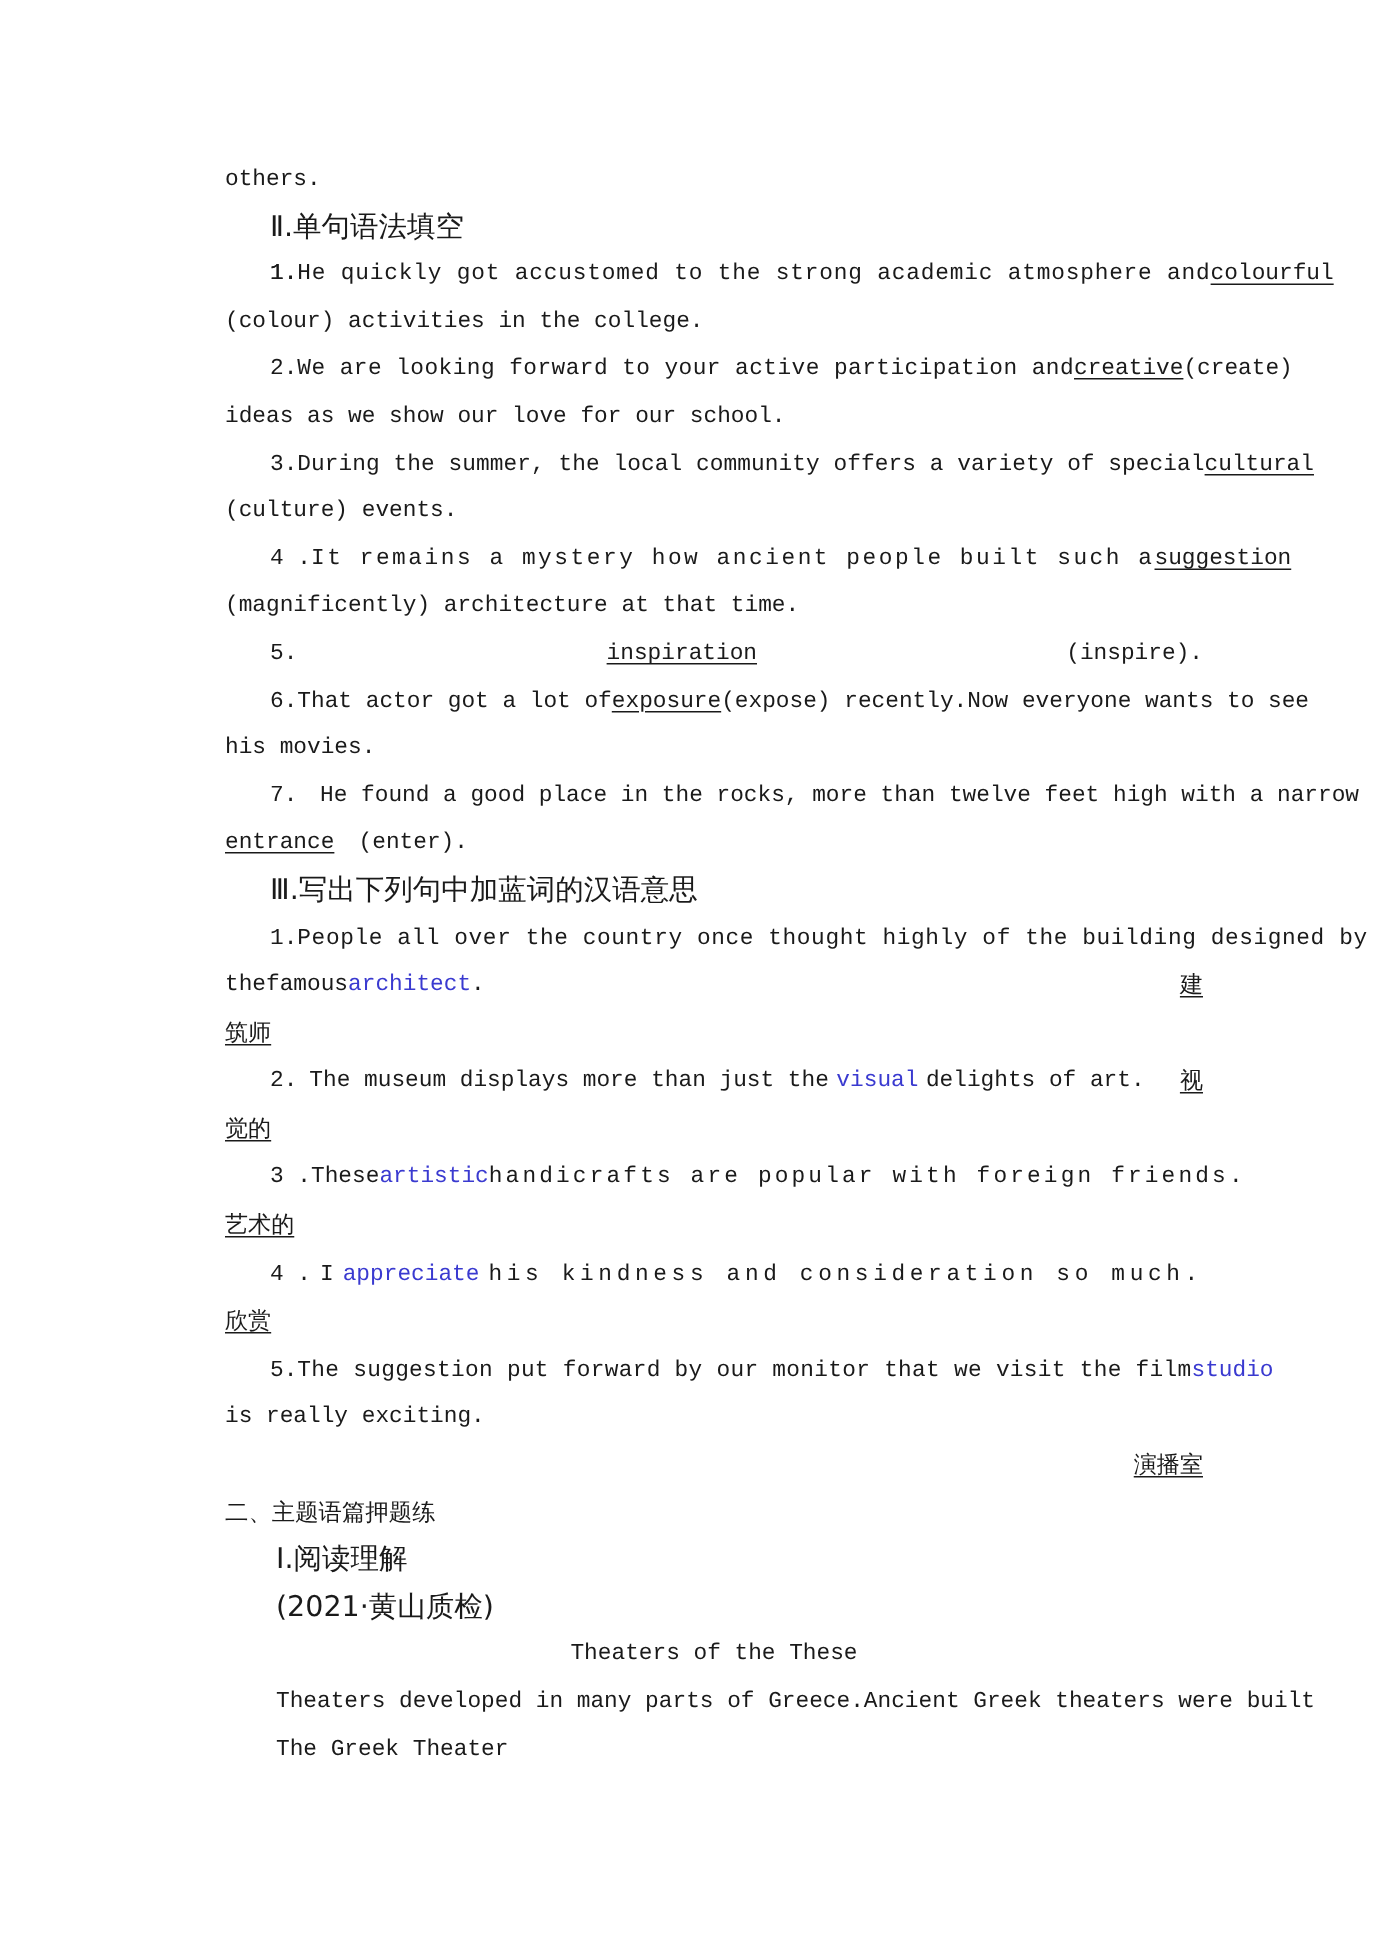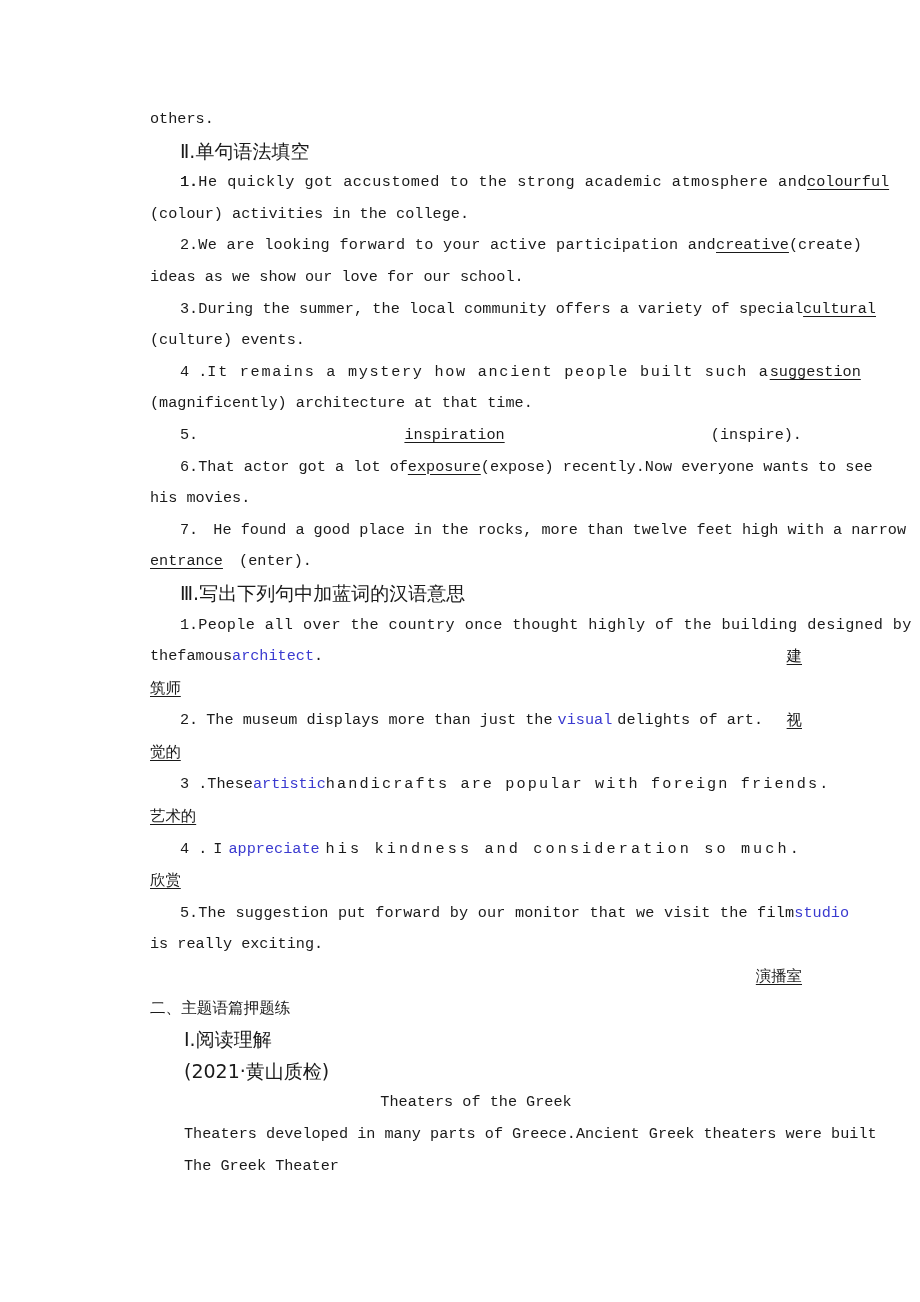--- a/index.html
+++ b/index.html
@@ -238,21 +238,21 @@
     </div>
 
     <div class="cn-head" style="padding-left:34px">
       <span>Ⅰ.阅读理解</span>
     </div>
     <div class="cn-head" style="padding-left:34px">
       <span>(2021·黄山质检)</span>
     </div>
 
     <div class="center">
-      <span>Theaters of the Greek</span>
+      <span>Theaters of the These</span>
     </div>
     <div class="line" style="padding-left:34px">
       <span>Theaters developed in many parts of Greece.Ancient Greek theaters were built</span>
     </div>
     <div class="line" style="padding-left:34px">
       <span>The Greek Theater</span>
     </div>
 
   </div>
 </div>

